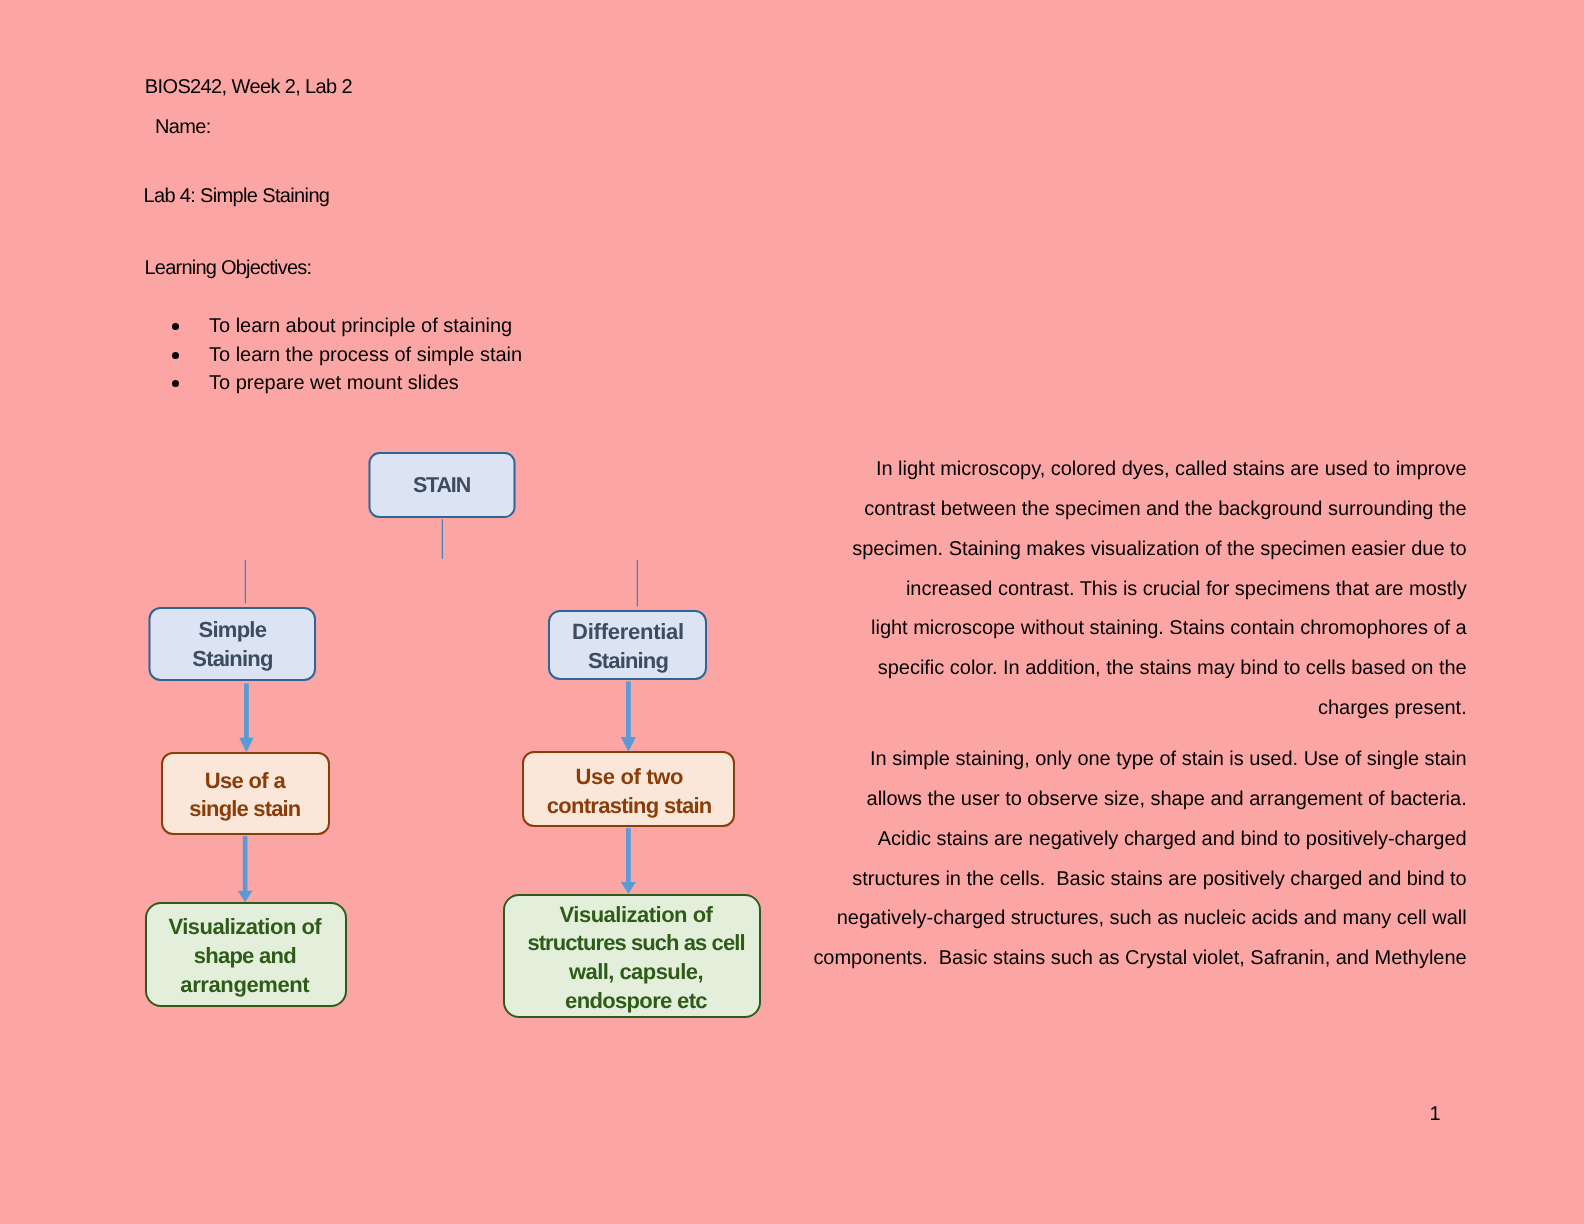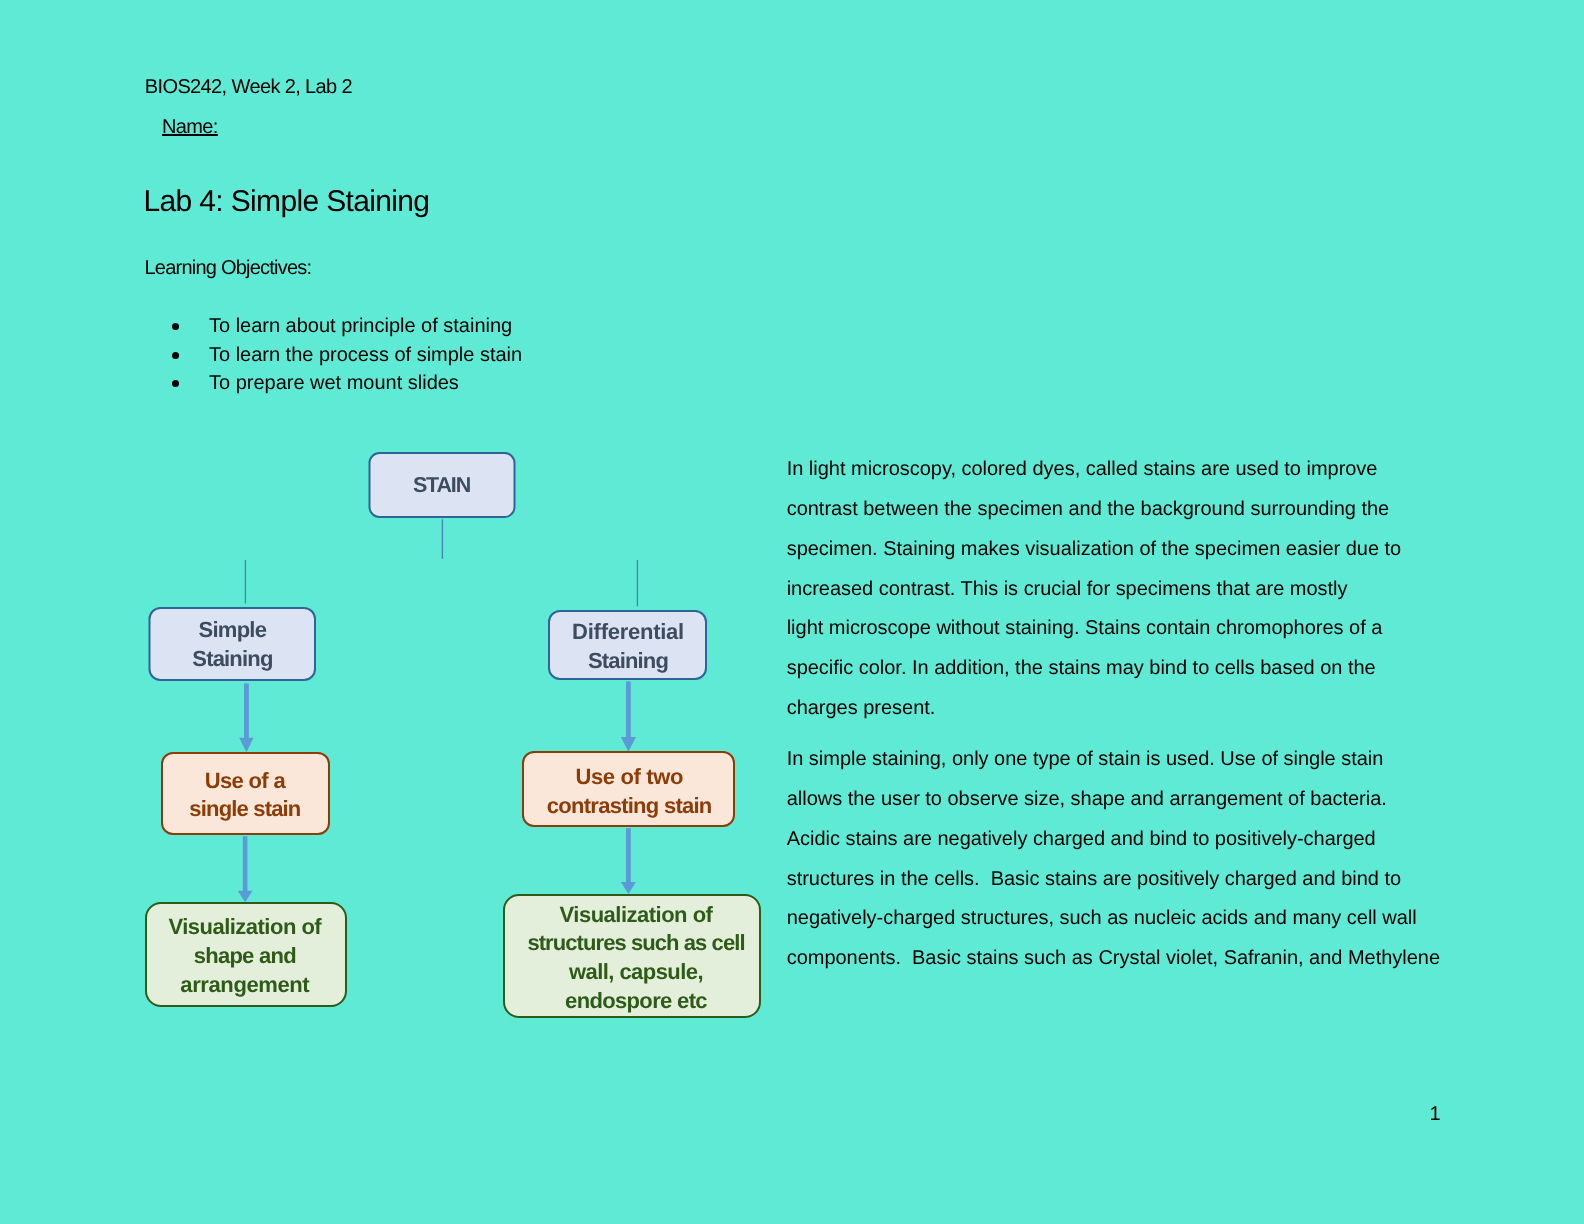--- a/index.html
+++ b/index.html
@@ -1,32 +1,32 @@
 <!DOCTYPE html>
 <html><head>
 <meta charset="utf-8">
 <title>Lab 4: Simple Staining</title>
 <style>
   html,body{margin:0;padding:0;}
   body{width:1584px;height:1224px;background:#ffffff;
        font-family:"Liberation Sans",sans-serif;color:#000;overflow:hidden;
        -webkit-font-smoothing:antialiased;text-rendering:geometricPrecision;}
-  .page{position:relative;width:1584px;height:1224px;background:#5eead4;}
+  .page{position:relative;width:1584px;height:1224px;background:#fca5a5;}
   .hdr{position:absolute;font-size:20px;letter-spacing:-0.62px;color:#000;white-space:nowrap;}
   #hdr-course{left:144.8px;top:76px;}
-  #hdr-name{left:162px;top:116px;text-decoration:underline;}
-  #doc-title{position:absolute;left:143.5px;top:185px;font-size:30px;letter-spacing:-0.65px;white-space:nowrap;}
+  #hdr-name{left:155px;top:116px;}
+  #doc-title{position:absolute;left:143.5px;top:185px;font-size:20px;letter-spacing:-0.65px;white-space:nowrap;}
   #lo-head{position:absolute;left:144.5px;top:256.5px;font-size:20px;font-weight:normal;letter-spacing:-0.78px;white-space:nowrap;}
   #objectives{position:absolute;left:172px;top:312px;margin:0;padding:0;list-style:none;
               font-size:20px;letter-spacing:-0.01px;}
   #objectives li{position:relative;height:28.5px;line-height:28.5px;padding-left:37px;white-space:nowrap;}
   #objectives li .bul{position:absolute;left:0px;top:0;width:0;height:0;font-size:0;}
   #objectives li .bul::before{content:"";position:absolute;left:0;top:11px;width:7.4px;height:7.4px;border-radius:50%;background:#000;}
   #body-col{position:absolute;left:786.7px;top:450.2px;width:680px;font-size:20px;
-            letter-spacing:-0.02px;text-align:left;}
+            letter-spacing:-0.02px;text-align:right;}
   #body-col .tl{height:39.8px;line-height:39.8px;white-space:pre;}
   #body-col .para + .para{margin-top:11.4px;}
   #pageno{position:absolute;left:1429.5px;top:1102.5px;font-size:20px;letter-spacing:-0.02px;}
   #diagram{position:absolute;left:0;top:0;}
   .nb-text{font-family:"Liberation Sans",sans-serif;font-weight:bold;text-anchor:middle;}
 </style>
 </head>
 <body>
 
 <div class="page">

